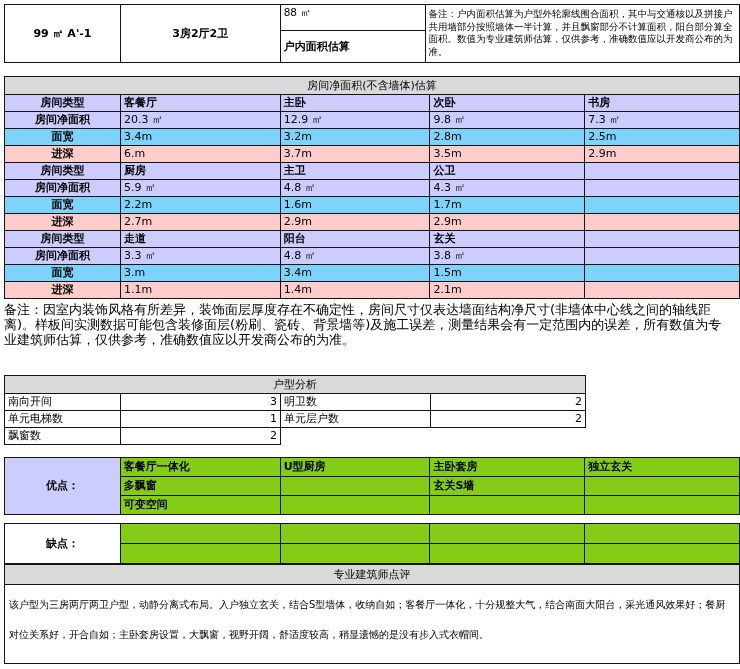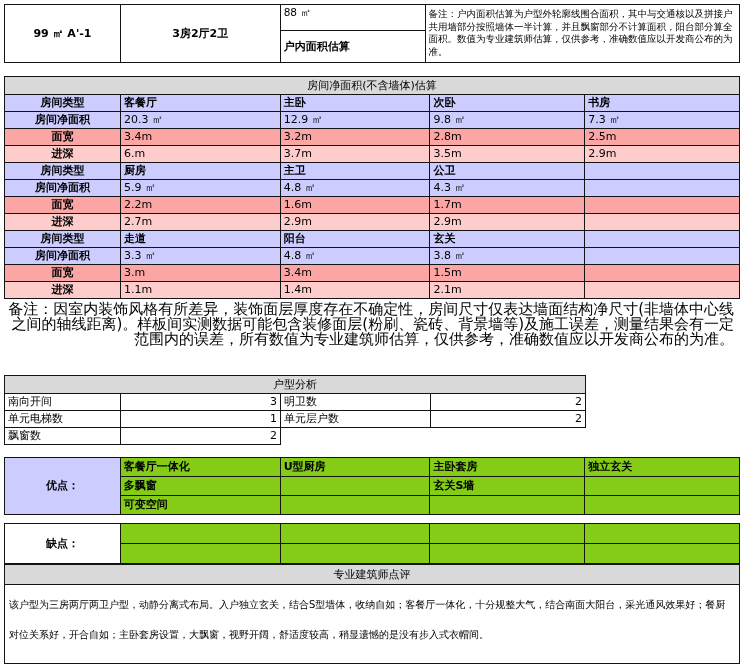--- a/index.html
+++ b/index.html
@@ -20,27 +20,27 @@
   
   .header-tbl tr.h-r1 td{height:25px;}
   .header-tbl tr.h-r2 td{height:31px;}
   .h-area{vertical-align:top;line-height:14px;font-size:10.5px;}
   .h-note{white-space:normal;font-size:9.5px;line-height:12.5px;
           vertical-align:top;padding:3px 3px;}
 
   
   .room-tbl{margin-top:13px;}
   .row-type td,.row-area td{background:#ccccff;}
-  .row-width td{background:#fca5a5;}
+  .row-width td{background:#7dd3fc;}
   .row-depth td{background:#ffcccc;}
   .row-type td.val{font-weight:bold;}
   td.lbl{font-weight:bold;text-align:center;}
 
-  .room-note{width:730px;margin:3px 0 0 0;font-size:15px;line-height:15px;
-             white-space:normal;text-align:right;}
+  .room-note{width:730px;margin:3px 0 0 0;font-size:13px;line-height:15px;
+             white-space:normal;}
 
   
   .analysis-tbl{margin-top:28px;}
 
   
   .pros-tbl{margin-top:12px;}
   .pros-tbl td{height:18px;}
   .cons-tbl{margin-top:8px;}
   .cons-tbl td{height:19px;}
   .green{background:#84cc16;}

